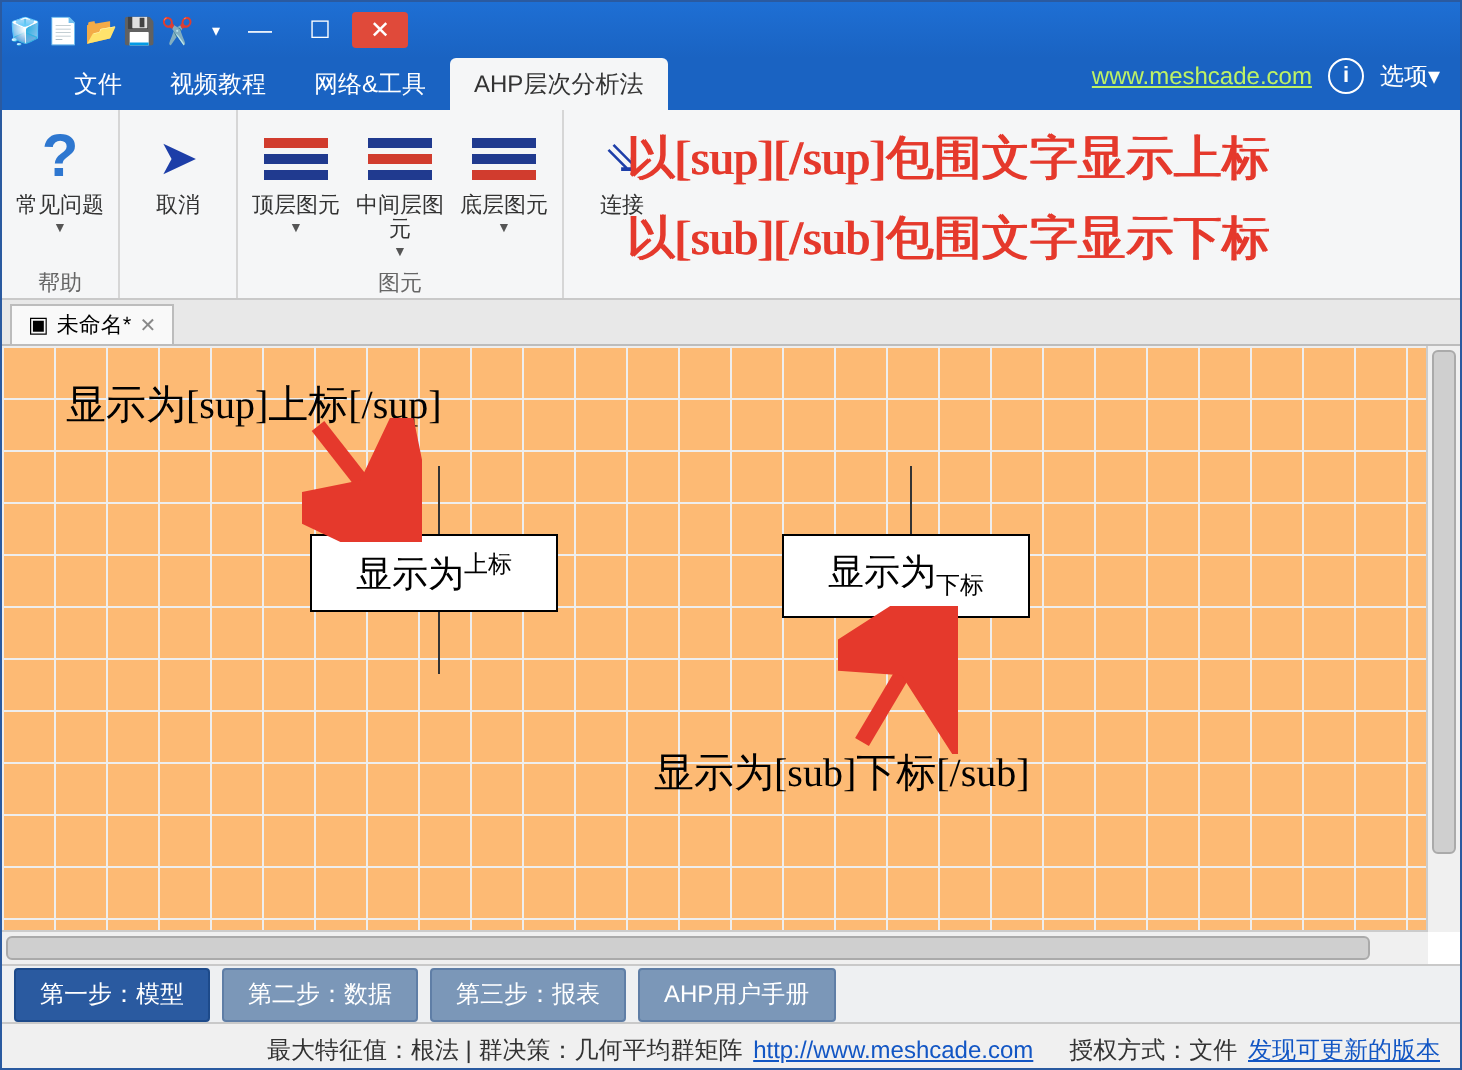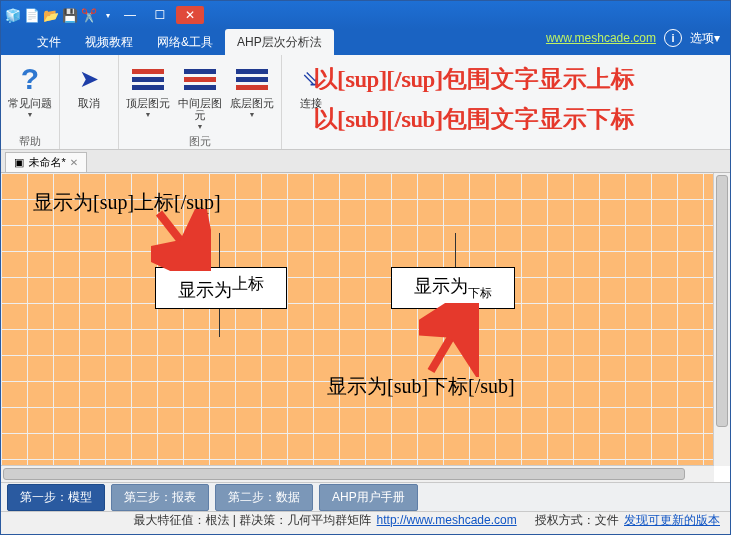--- a/index.html
+++ b/index.html
@@ -34,29 +34,29 @@
 .doc-tab{background:#f9f9f9;border:1px solid #bcbcbc;border-bottom:none;padding:2px 8px;font-size:11px;display:flex;align-items:center;gap:4px}
 .doc-tab .x{color:#888;font-size:10px}
 .canvas-wrap{flex:1;position:relative;background:#fff;overflow:hidden}
 .canvas-scroll{position:absolute;inset:0 16px 16px 0;overflow:hidden;background:#fdba74}
 .grid{position:absolute;inset:0;background-image:linear-gradient(#eee 1px,transparent 1px),linear-gradient(90deg,#eee 1px,transparent 1px);background-size:26px 26px}
 .sb-v{position:absolute;right:0;top:0;bottom:16px;width:16px;background:#f0f0f0;border-left:1px solid #ccc}
 .sb-v .thumb{position:absolute;left:2px;right:2px;top:2px;height:250px;background:#cfcfcf;border:1px solid #aaa;border-radius:3px}
 .sb-h{position:absolute;left:0;right:16px;bottom:0;height:16px;background:#f0f0f0;border-top:1px solid #ccc}
 .sb-h .thumb{position:absolute;top:2px;bottom:2px;left:2px;width:680px;background:#cfcfcf;border:1px solid #aaa;border-radius:3px}
 .node{position:absolute;border:1px solid #000;background:#fff;padding:6px 22px;font-family:"SimSun";font-size:18px}
-.node .sup{font-size:16px;vertical-align:super}
+.node .sup{font-size:12px;vertical-align:super}
 .node .sub{font-size:12px;vertical-align:sub}
 .stem{position:absolute;width:1px;background:#333}
 .caption{position:absolute;font-family:"SimSun","Microsoft YaHei";font-size:20px;color:#000}
 .arrow{position:absolute;pointer-events:none}
 .steps{height:28px;background:#eef0f2;border-top:1px solid #c9c9c9;display:flex;align-items:center;padding:0 6px;gap:6px}
 .step-btn{padding:4px 12px;font-size:12px;background:#7b97b8;color:#fff;border:1px solid #5f7ea6;border-radius:2px}
 .step-btn.active{background:#2a5aa0;border-color:#1d4a8a}
-.status{height:22px;background:#f0f0f0;border-top:1px solid #c9c9c9;display:flex;align-items:flex-start;padding:0 8px;font-size:12px;color:#333}
+.status{height:22px;background:#f0f0f0;border-top:1px solid #c9c9c9;display:flex;align-items:flex-end;padding:0 8px;font-size:12px;color:#333}
 .status .sp{flex:1}
 .status a{color:#1256c4;text-decoration:underline;margin:0 2px}
 </style>
 </head>
 <body>
 
 <div class="window">
 
   <div class="titlebar">
     <div class="qat">
@@ -204,22 +204,22 @@
     <div class="sb-v">
         <div class="thumb"></div>
       </div>
     <div class="sb-h">
         <div class="thumb"></div>
       </div>
   </div>
 
   <div class="steps">
     <div class="step-btn active">第一步：模型</div>
+    <div class="step-btn">第二步：数据</div>
     <div class="step-btn">第三步：报表</div>
-    <div class="step-btn">第二步：数据</div>
     <div class="step-btn">AHP用户手册</div>
   </div>
 
   <div class="status">
     <div class="sp" style="text-align:right">
       <span>最大特征值：根法 | 群决策：几何平均群矩阵 </span>
       <a>http://www.meshcade.com</a>
     </div>
     <div style="margin-left:16px">
       <span>授权方式：文件</span>

